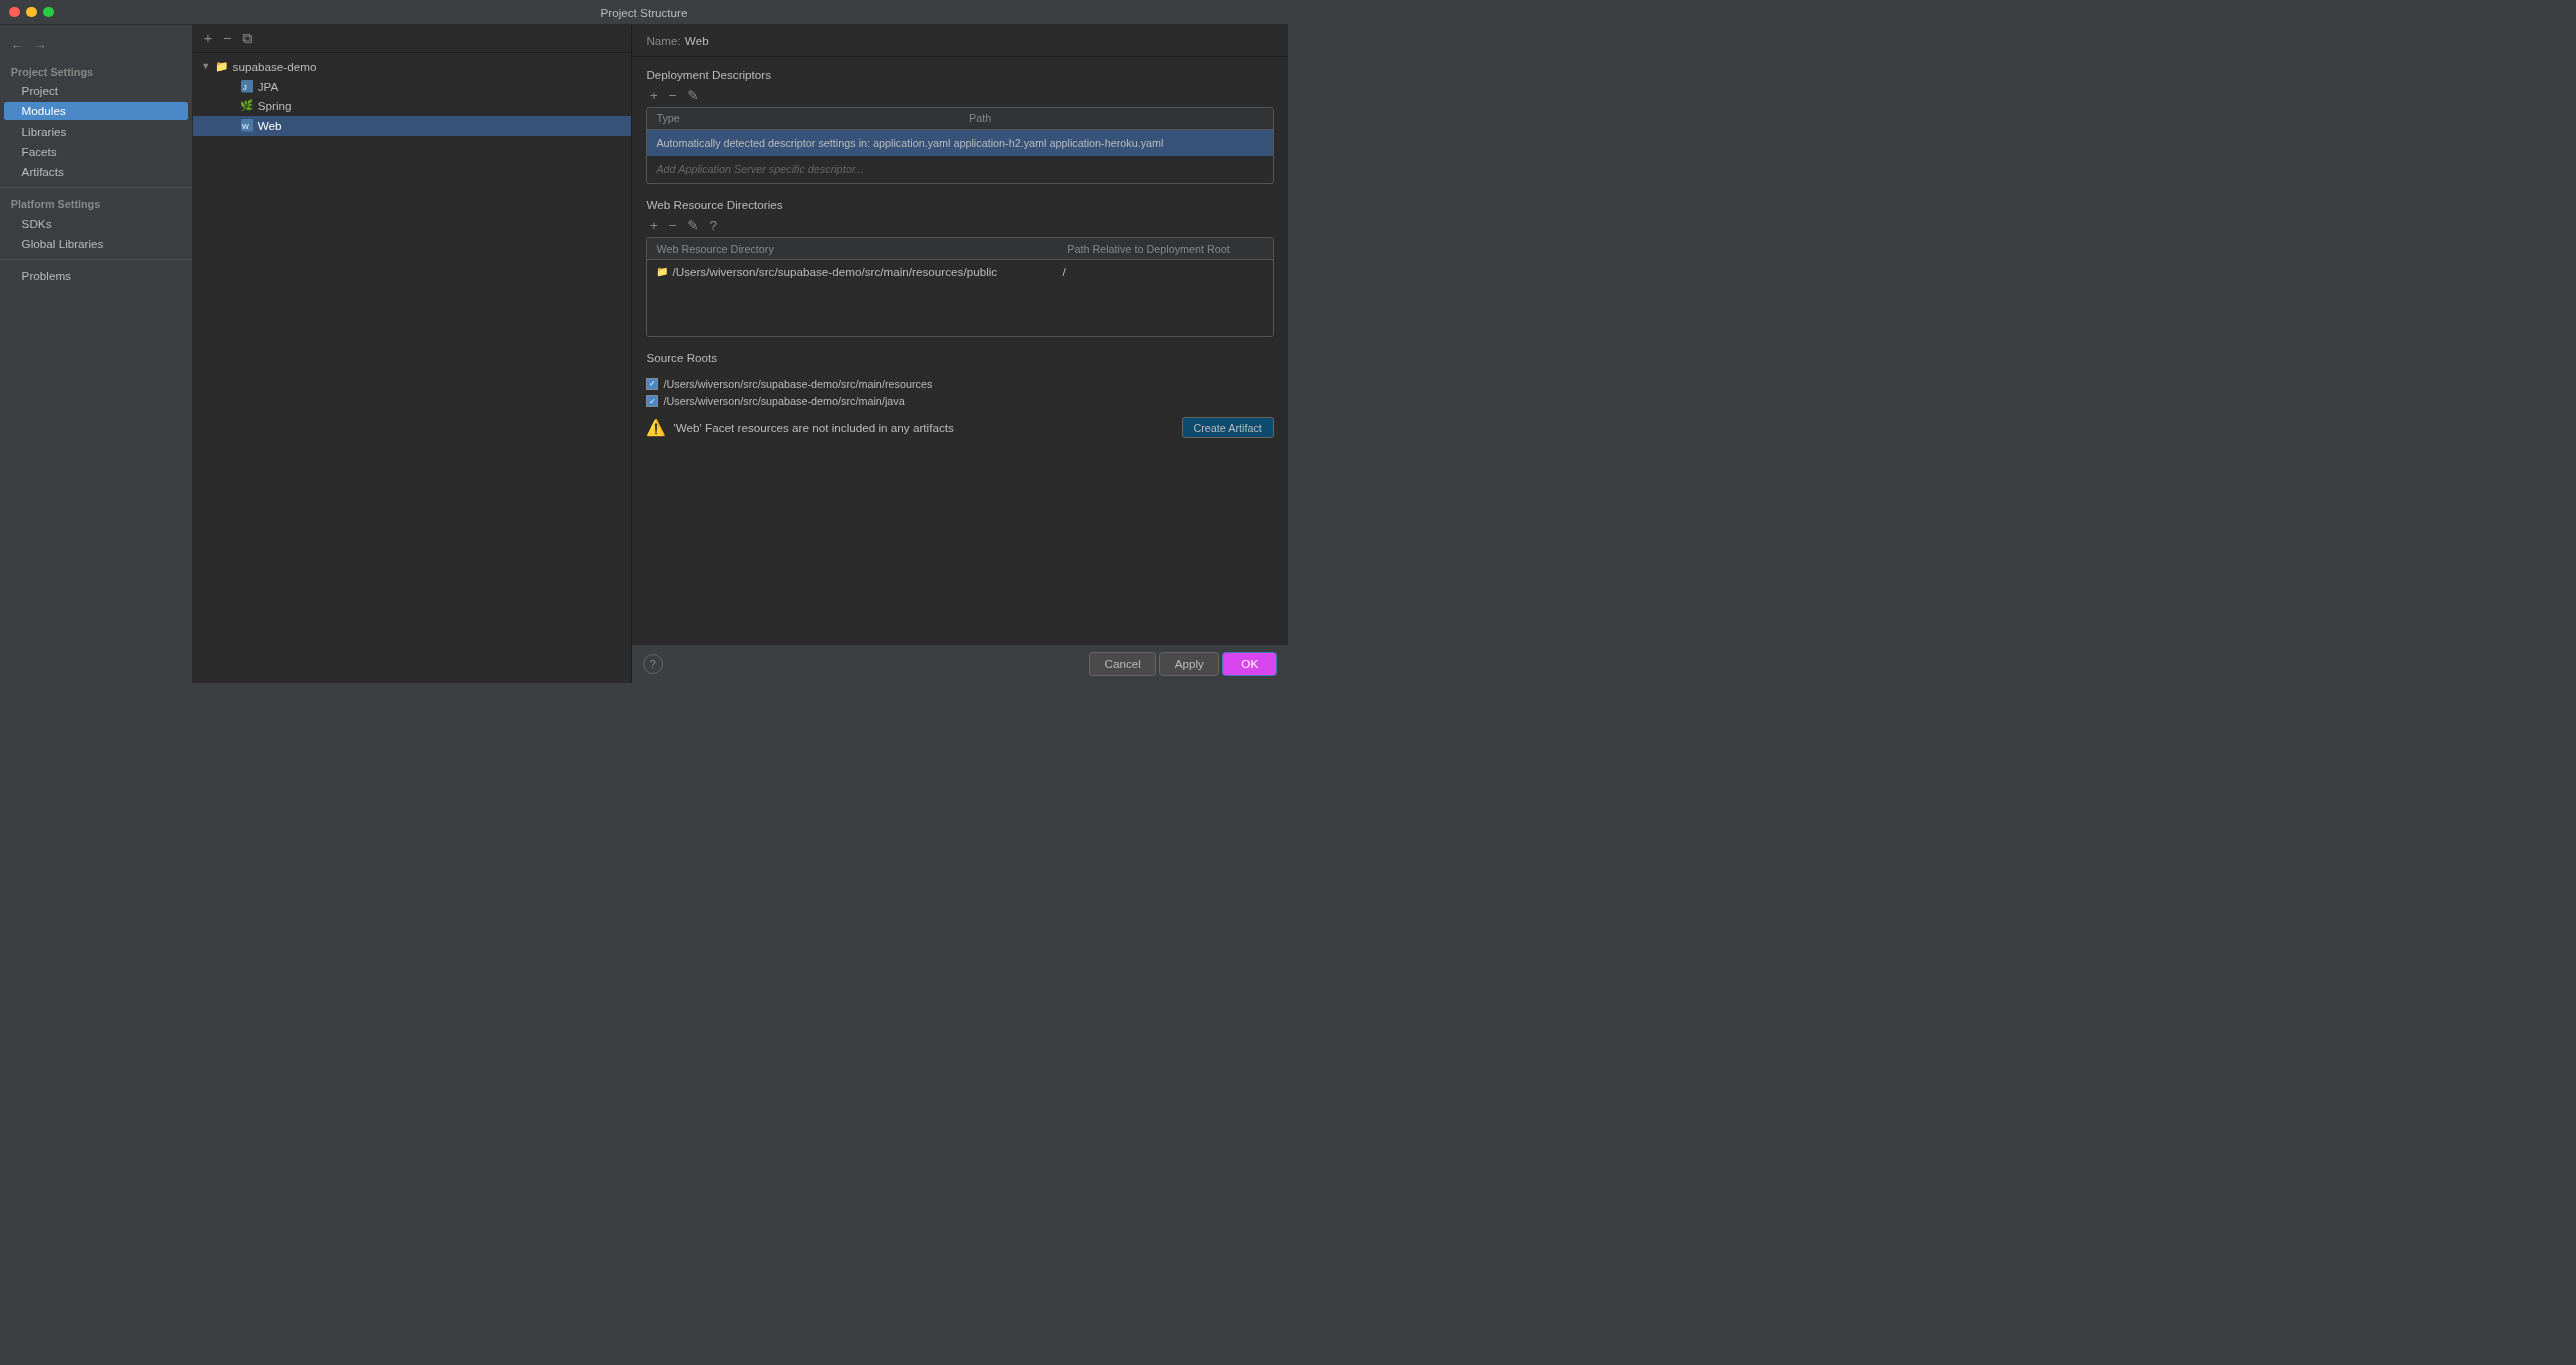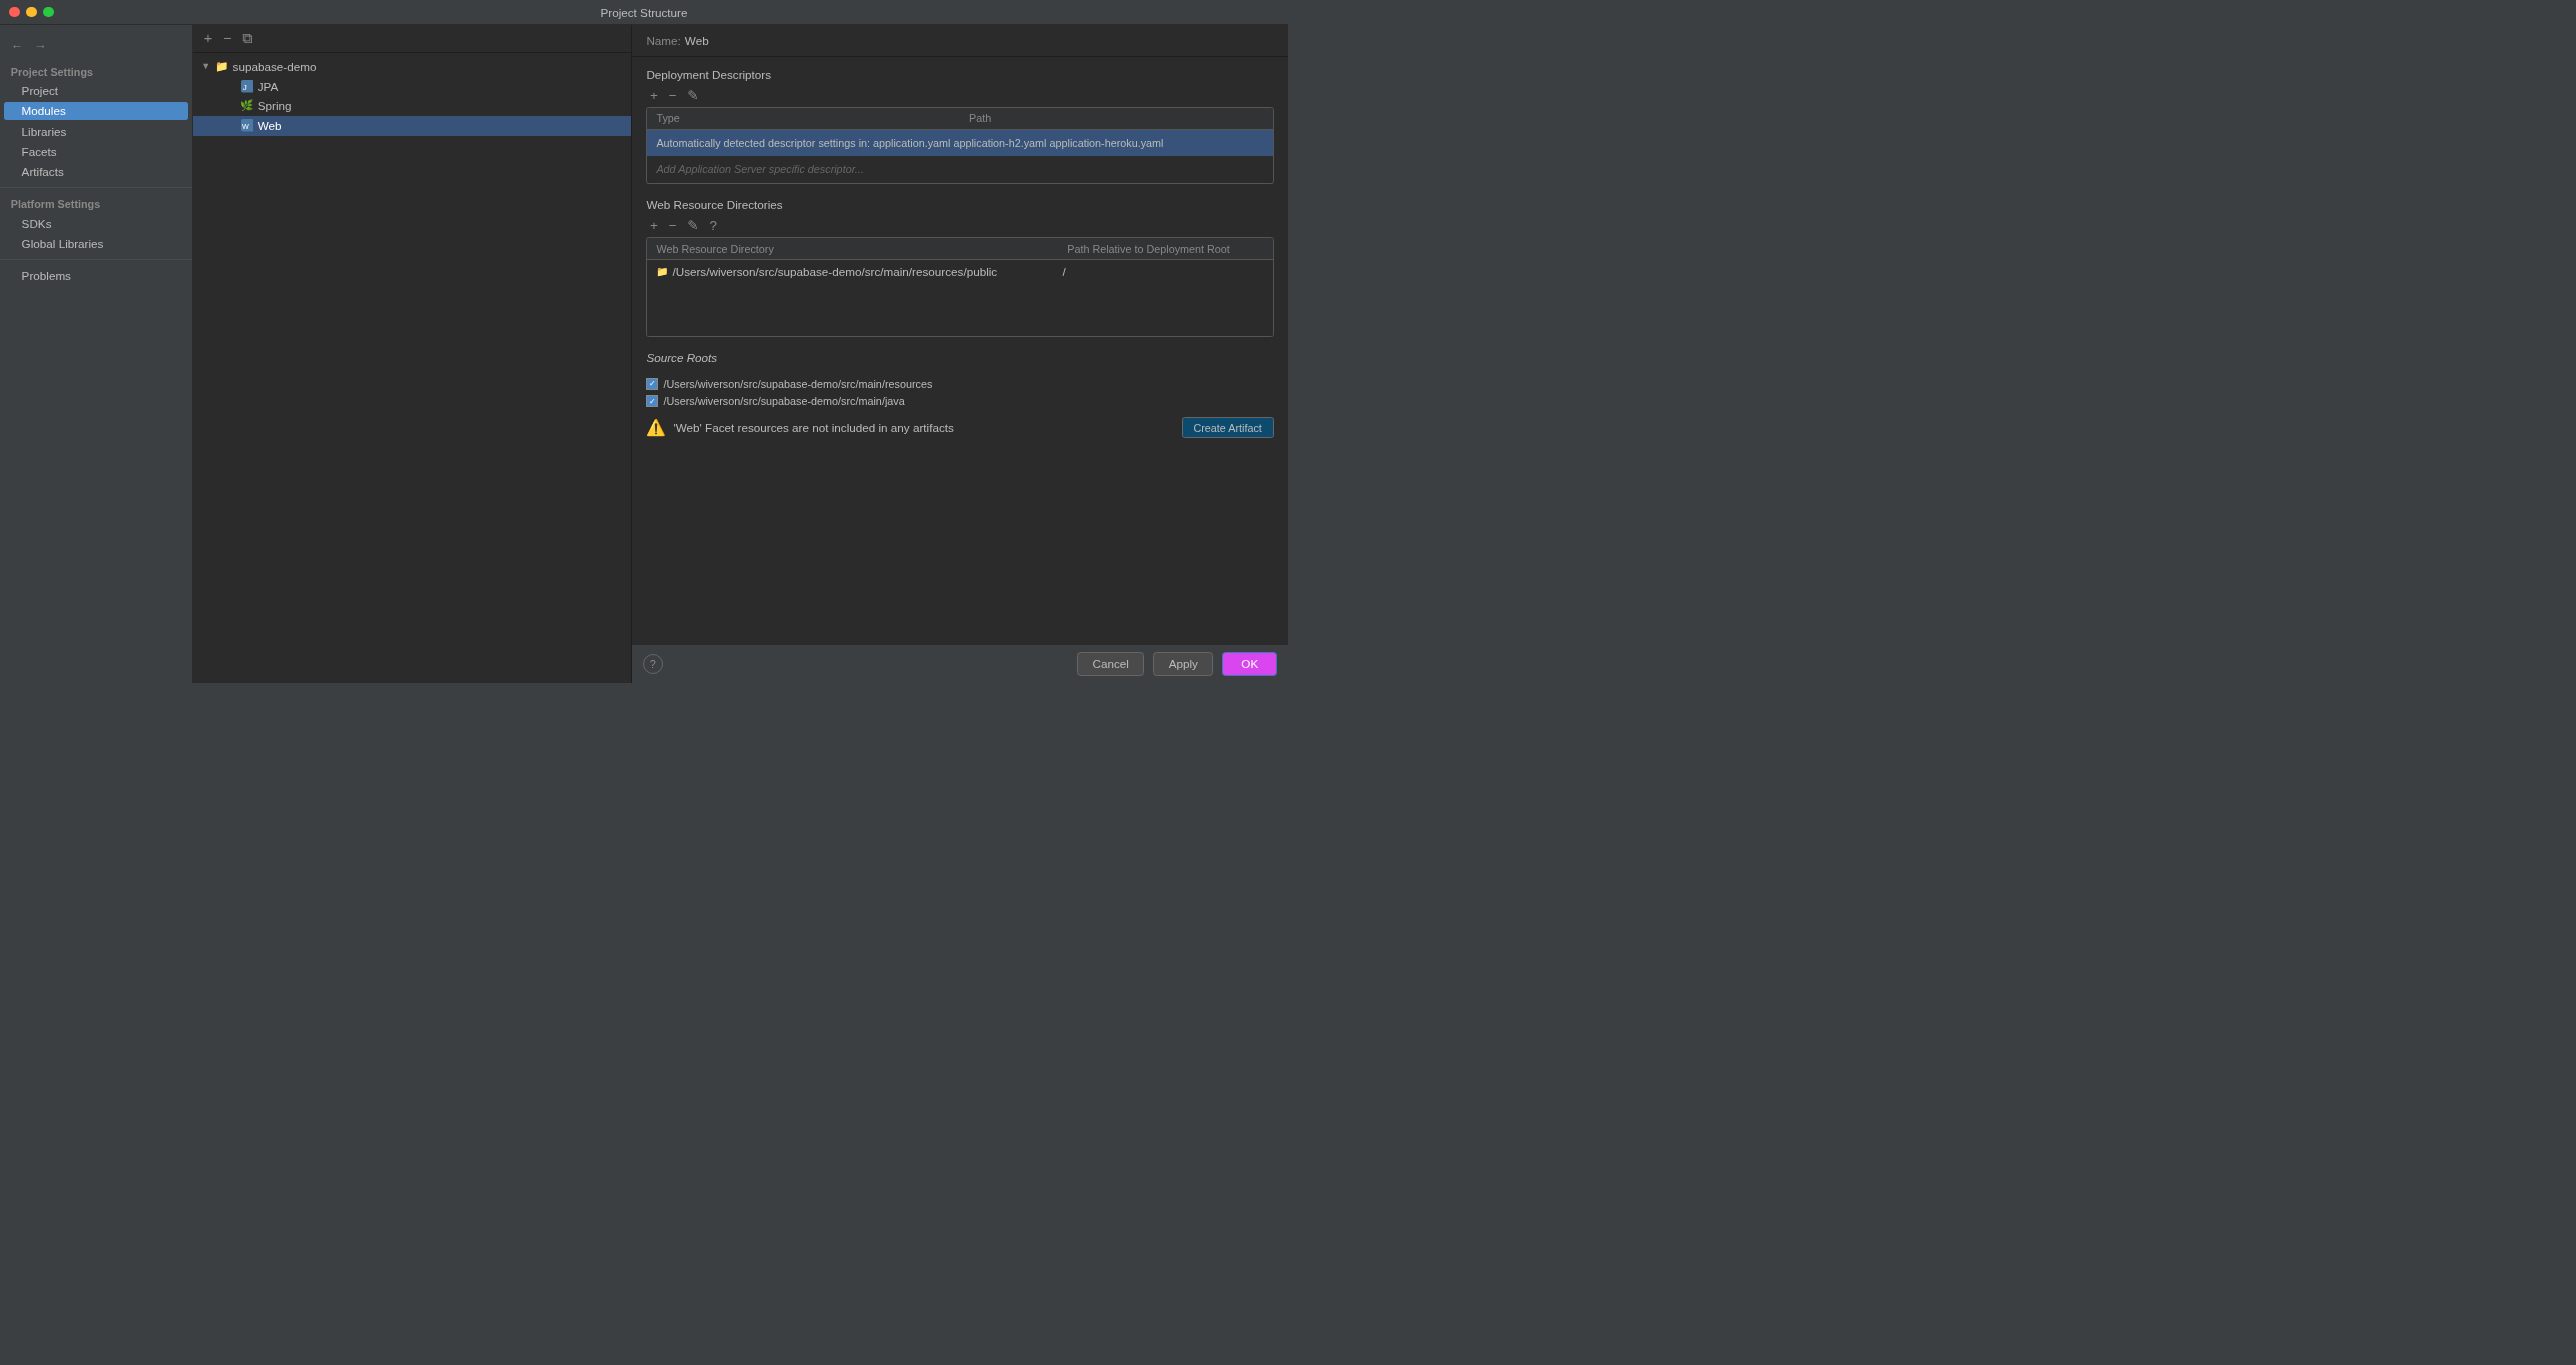--- a/index.html
+++ b/index.html
@@ -298,21 +298,20 @@
     .web-resource-row .col-dir { flex: 2; display: flex; align-items: center; gap: 3.6px; }
     .web-resource-row .col-rel { flex: 1; }
 
     .folder-small-icon {
       color: #6b9ed2;
       font-size: 10px;
     }
 
     .source-roots-section {
       margin-bottom: 10.8px;
-      font-style: italic;
     }
 
     .source-root-item {
       display: flex;
       align-items: center;
       gap: 5.4px;
       padding: 2.7px 0;
     }
     .source-root-checkbox {
       width: 11.7px;
@@ -377,21 +376,21 @@
       color: #888;
       cursor: pointer;
       font-size: 10.8px;
       display: flex;
       align-items: center;
       justify-content: center;
     }
 
     .bottom-actions {
       display: flex;
-      gap: 9px;
+      gap: 3px;
       margin-left: 40px;
     }
 
     .btn-cancel {
       background: #4a4a4a;
       border: 0.9px solid #666;
       color: #bbbbbb;
       padding: 4.5px 14.4px;
       border-radius: 3.6px;
       cursor: pointer;

